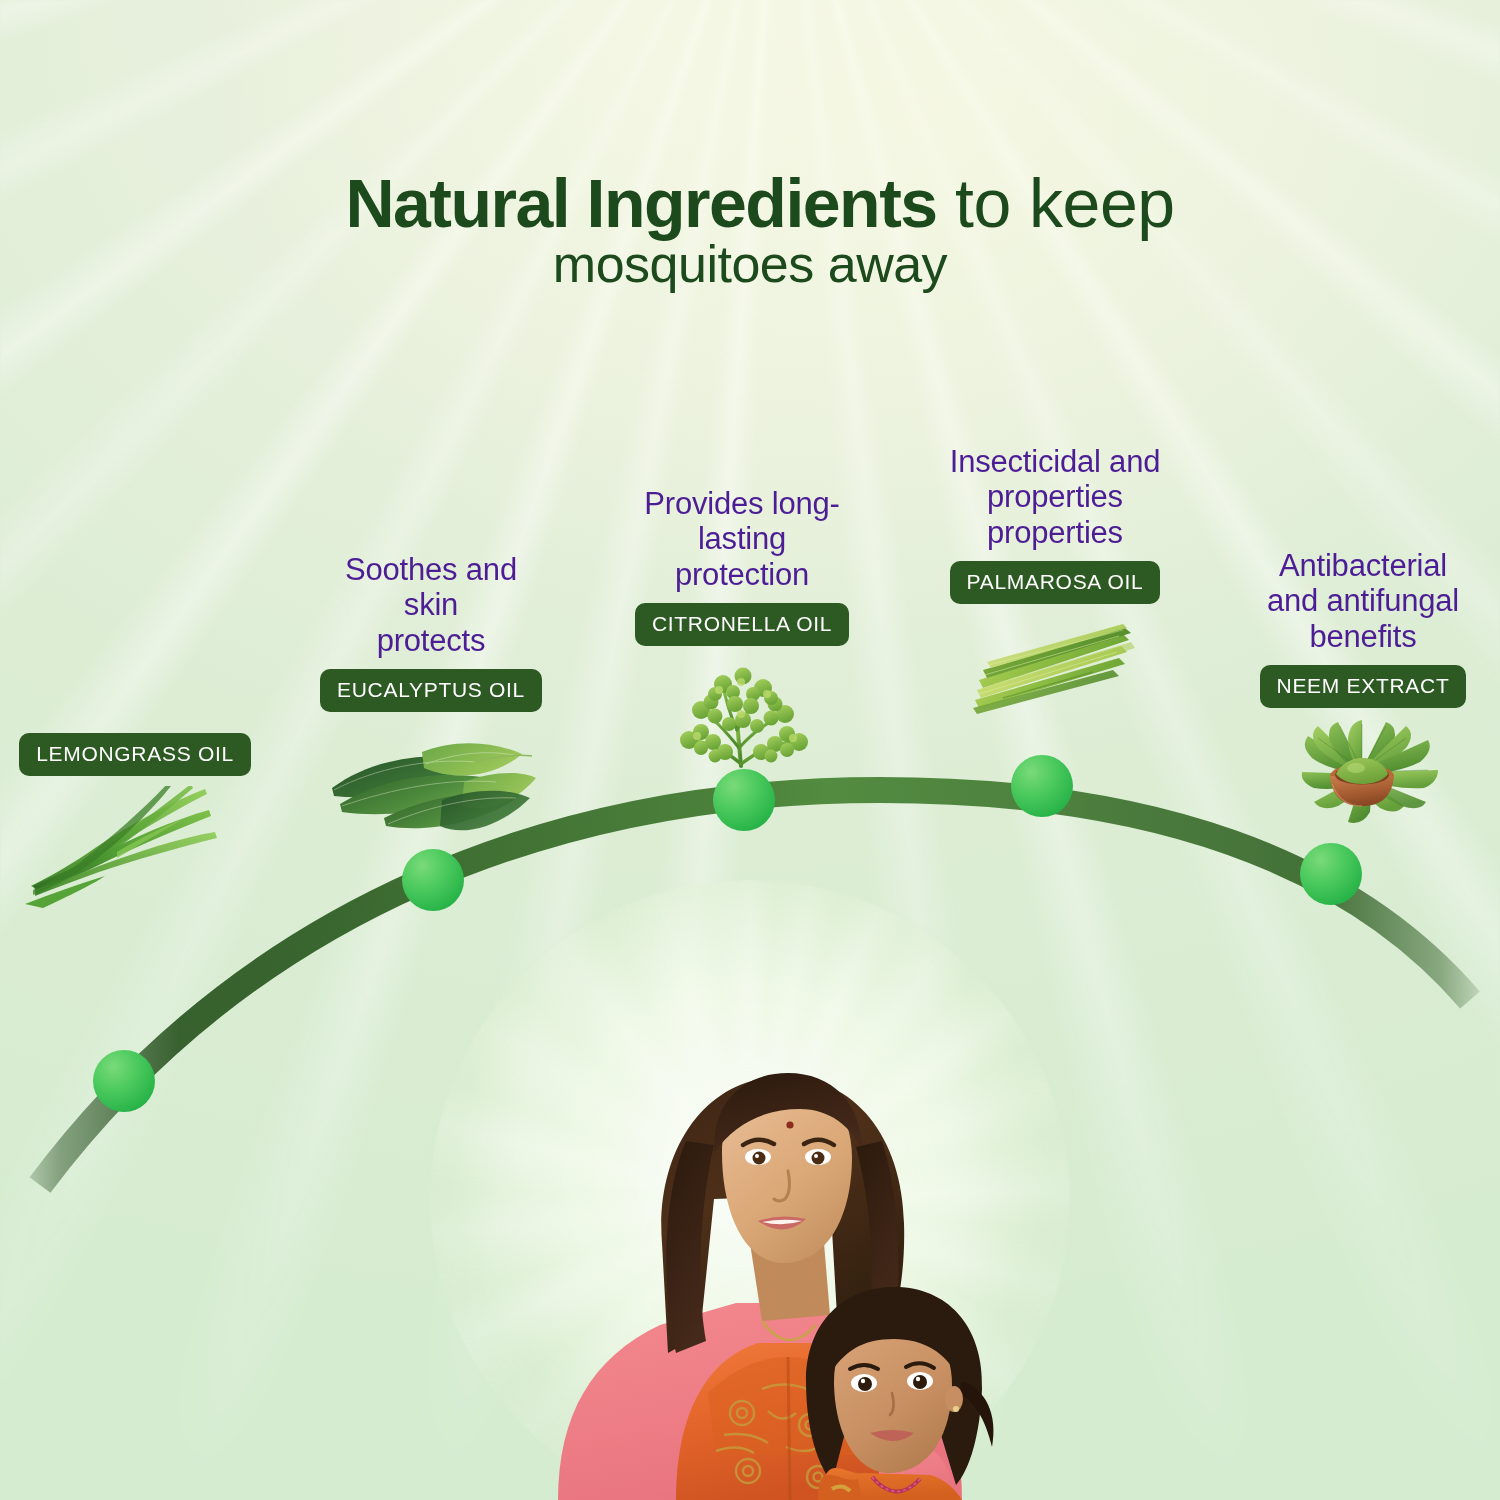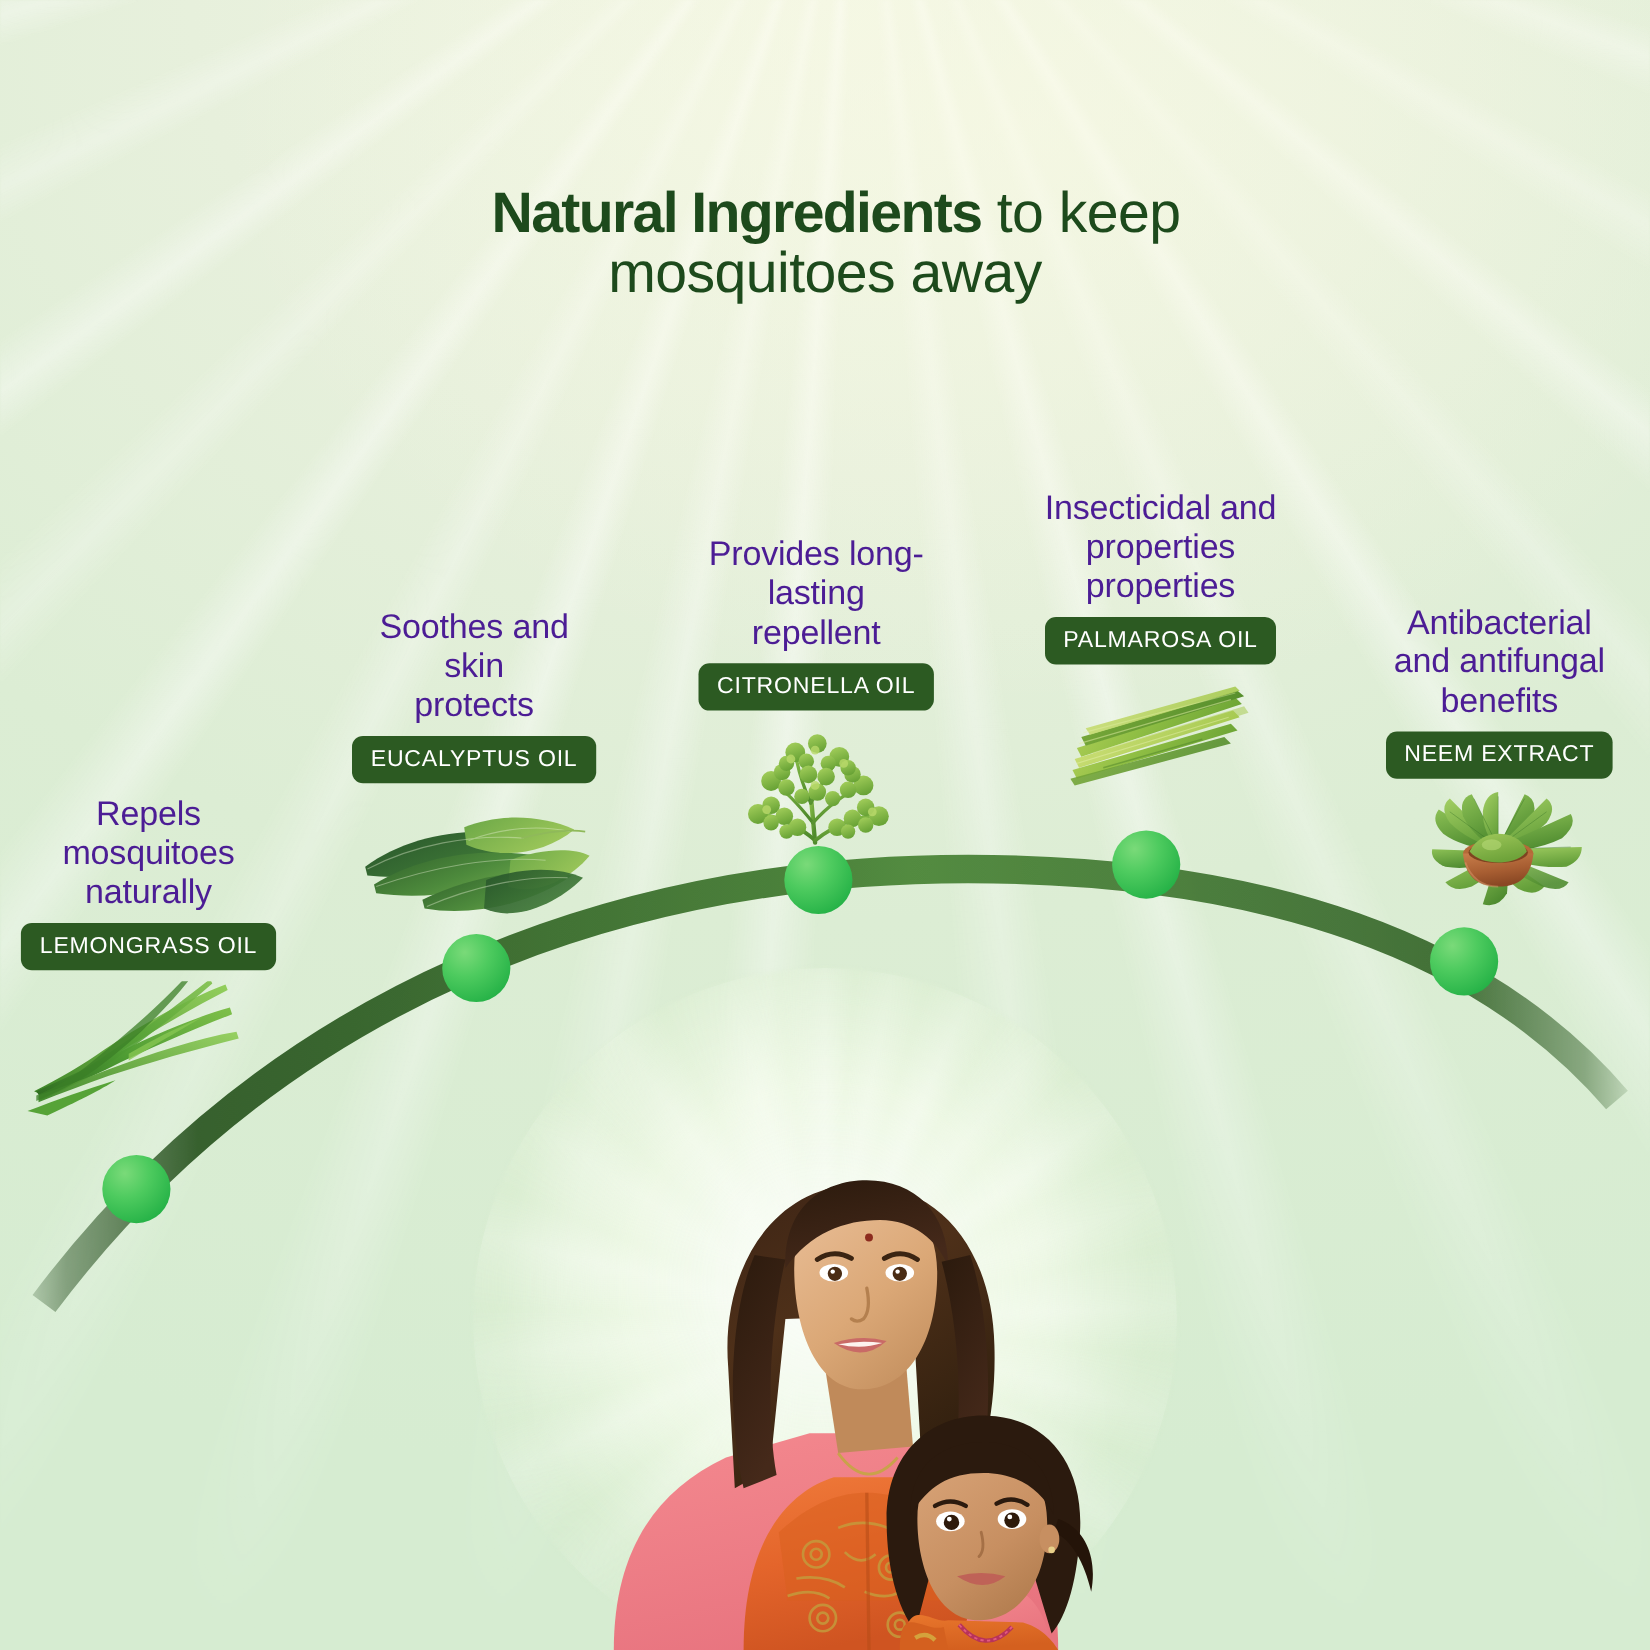--- a/index.html
+++ b/index.html
@@ -37,21 +37,21 @@
         rgba(255,255,255,0) 360deg);
      -webkit-mask-image:linear-gradient(180deg, rgba(0,0,0,1) 0%, rgba(0,0,0,.95) 45%, rgba(0,0,0,.55) 72%, rgba(0,0,0,.15) 92%, rgba(0,0,0,0) 100%);
              mask-image:linear-gradient(180deg, rgba(0,0,0,1) 0%, rgba(0,0,0,.95) 45%, rgba(0,0,0,.55) 72%, rgba(0,0,0,.15) 92%, rgba(0,0,0,0) 100%);
      filter:blur(1.2px);}
   .bg-warm{position:absolute;inset:0;
      background:radial-gradient(70% 50% at 62% 8%, rgba(250,250,228,.55) 0%, rgba(250,250,228,0) 70%);}
 
   
   .title-wrap{position:absolute;top:168px;left:0;width:1500px;text-align:center;
      color:#1d4a1c;line-height:1.03;letter-spacing:-.5px;}
-  .title-l1{font-size:52px;padding-left:20px;}
+  .title-l1{font-size:68px;padding-left:20px;}
   .title-l2{font-size:52px;font-weight:300;}
   .t-bold{font-weight:800;letter-spacing:-1.5px;}
   .t-light{font-weight:300;}
 
   
   .arc-svg{position:absolute;left:0;top:0;width:1500px;height:1500px;pointer-events:none;}
 
   
   .node{position:absolute;text-align:center;}
   .node .desc{color:#4c1d95;font-size:31px;font-weight:500;line-height:1.14;letter-spacing:-.2px;}
@@ -259,25 +259,20 @@
     </g>
 
     <circle cx="124" cy="1081" r="31" fill="url(#dotGrad)"></circle>
     <circle cx="433" cy="880" r="31" fill="url(#dotGrad)"></circle>
     <circle cx="744" cy="800" r="31" fill="url(#dotGrad)"></circle>
     <circle cx="1042" cy="786" r="31" fill="url(#dotGrad)"></circle>
     <circle cx="1331" cy="874" r="31" fill="url(#dotGrad)"></circle>
   </svg>
 
   <div class="node" style="left:5px;top:722px;width:260px;">
-    <div class="desc">
-      <div>Repels</div>
-      <div>mosquitoes</div>
-      <div>naturally</div>
-    </div>
     <div class="badge">LEMONGRASS OIL</div>
     <svg class="sprite" width="200" height="130" viewBox="0 0 200 130" style="margin-left:-28px;margin-top:10px;">
       <defs>
         <linearGradient id="lg1" x1="1" y1="0" x2="0" y2="1">
           <stop offset="0%" stop-color="#7fc04a"></stop>
             <stop offset="55%" stop-color="#4e9c33"></stop>
             <stop offset="100%" stop-color="#2f6b21"></stop>
         </linearGradient>
         <linearGradient id="lg2" x1="1" y1="0" x2="0" y2="1">
           <stop offset="0%" stop-color="#93cf5c"></stop>
@@ -337,21 +332,21 @@
       </g>
 
       <path d="M150 36 C174 30 194 28 208 30" stroke="#8fb95a" stroke-width="1.6" fill="none"></path>
     </svg>
   </div>
 
   <div class="node" style="left:618px;top:486px;width:248px;">
     <div class="desc">
       <div>Provides long-</div>
       <div>lasting</div>
-      <div>repellent</div>
+      <div>protection</div>
     </div>
     <div class="badge">CITRONELLA OIL</div>
     <svg class="sprite" width="150" height="112" viewBox="0 0 150 112" style="margin-top:16px;">
       <defs>
         <linearGradient id="ci1" x1="0" y1="0" x2="0.4" y2="1">
           <stop offset="0%" stop-color="#8dc24a"></stop>
             <stop offset="100%" stop-color="#4f8b2c"></stop>
         </linearGradient>
         <linearGradient id="ci2" x1="0" y1="0" x2="0.4" y2="1">
           <stop offset="0%" stop-color="#a8d25e"></stop>

